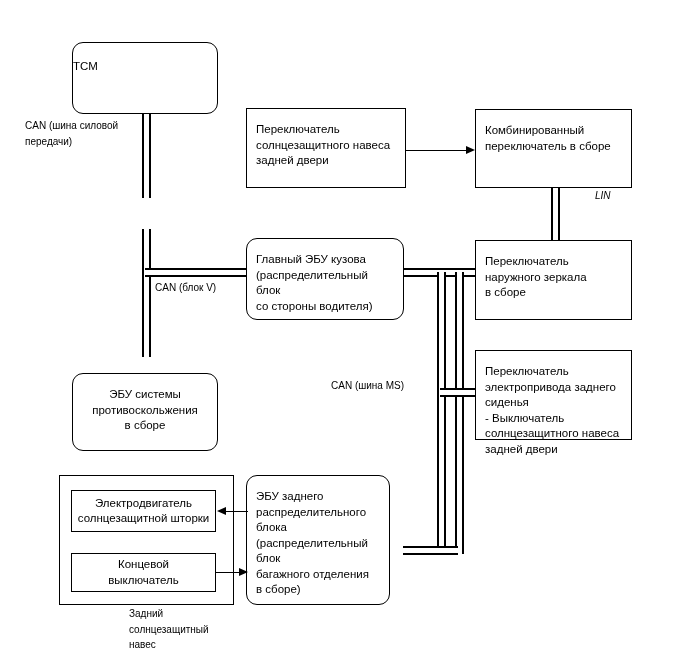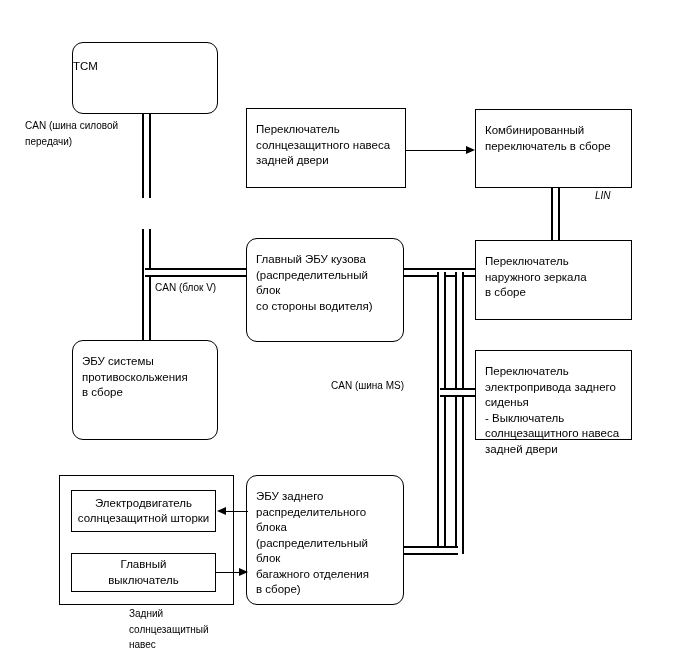--- a/index.html
+++ b/index.html
@@ -113,51 +113,51 @@
   </div>
 
 
   <div class="node pad" style="left:246px; top:108px; width:160px; height:80px;">Переключатель
 солнцезащитного навеса
 задней двери</div>
 
   <div class="node pad" style="left:475px; top:109px; width:157px; height:79px;">Комбинированный
 переключатель в сборе</div>
 
-  <div class="node rounded pad" style="left:246px; top:238px; width:158px; height:104px;">Главный ЭБУ кузова
+  <div class="node rounded pad" style="left:246px; top:238px; width:158px; height:82px;">Главный ЭБУ кузова
 (распределительный блок
 со стороны водителя)</div>
 
   <div class="node pad" style="left:475px; top:240px; width:157px; height:80px;">Переключатель
 наружного зеркала
 в сборе</div>
 
-  <div class="node rounded pad" style="left:72px; top:340px; width:146px; height:100px;">ЭБУ системы
+  <div class="node rounded pad" style="left:72px; top:373px; width:146px; height:78px;text-align:center;">ЭБУ системы
 противоскольжения
 в сборе</div>
 
   <div class="node pad" style="left:475px; top:350px; width:157px; height:90px;">Переключатель
 электропривода заднего
 сиденья
 - Выключатель
 солнцезащитного навеса
 задней двери</div>
 
-  <div class="node rounded pad" style="left:246px; top:475px; width:158px; height:130px;">ЭБУ заднего
+  <div class="node rounded pad" style="left:246px; top:475px; width:144px; height:130px;">ЭБУ заднего
 распределительного блока
 (распределительный блок
 багажного отделения
 в сборе)</div>
 
   <div class="node" style="left:59px; top:475px; width:175px; height:130px; border-width:1.4px;"></div>
 
   <div class="node mid" style="left:71px; top:490px; width:145px; height:42px; border-width:1.4px;">Электродвигатель
 солнцезащитной шторки</div>
 
-  <div class="node mid" style="left:71px; top:553px; width:145px; height:39px; border-width:1.4px;">Главный
+  <div class="node mid" style="left:71px; top:553px; width:145px; height:39px; border-width:1.4px;">Концевой
 выключатель</div>
 
   <div class="line-h" style="left:406px; top:150px; width:60px;"></div>
   <div class="arrow-r" style="left:466px; top:146px;"></div>
 
   <div class="line-h" style="left:226px; top:511px; width:22px;"></div>
   <div class="arrow-l" style="left:217px; top:507px;"></div>
 
   <div class="line-h" style="left:216px; top:572px; width:23px;"></div>
   <div class="arrow-r" style="left:239px; top:568px;"></div>

